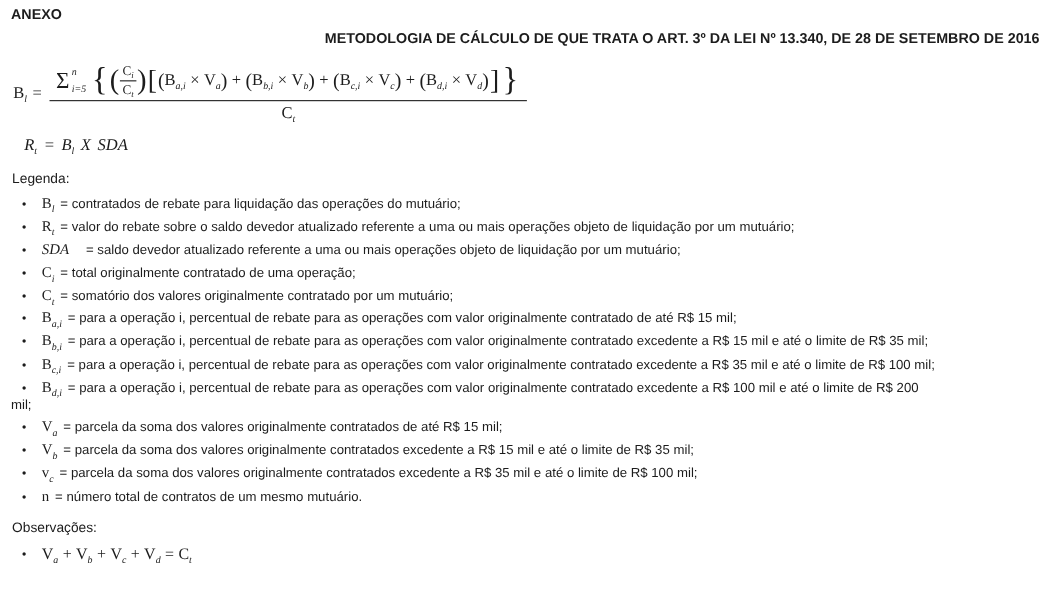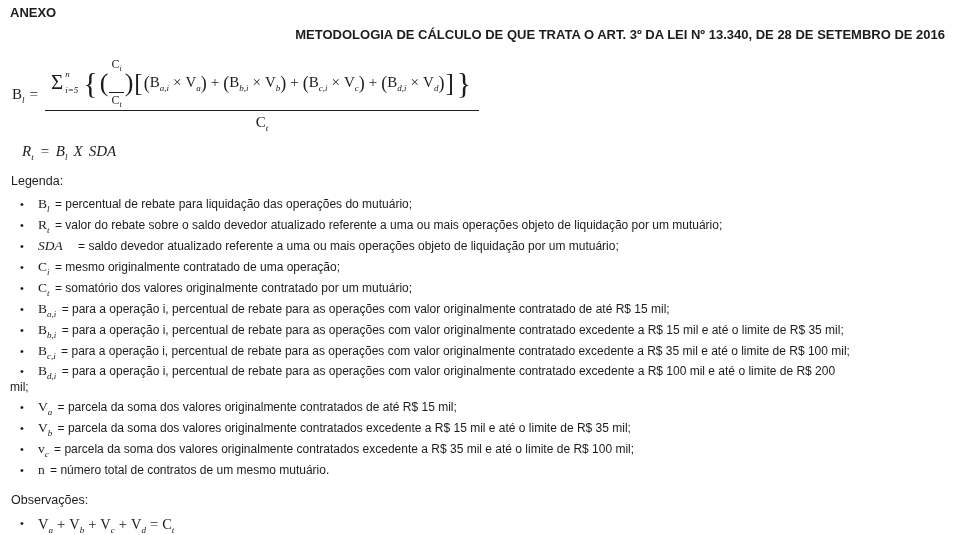--- a/index.html
+++ b/index.html
@@ -34,21 +34,21 @@
   .d-paren   { font-size: 26px; line-height: 26px; }
   .d-bracket { font-size: 25px; line-height: 25px; margin: 0 1px; }
   .d-small   { font-size: 18px; line-height: 18px; }
 
   .sum { display: inline-flex; align-items: center; margin-right: 3px; }
   .sum-sym { font-size: 21px; line-height: 1; }
   .sum-lims { display: inline-flex; flex-direction: column; justify-content: space-between;
               height: 25px; margin-left: 2px; font-size: 9px; font-style: italic; line-height: 1; }
 
   .ifrac { display: inline-flex; flex-direction: column; align-items: center;
-           font-size: 12px; line-height: 1.1; margin: 0 1px; gap: 20px; }
+           font-size: 12px; line-height: 1.1; margin: 0 1px; }
   .ifrac sub { font-size: 8px; top: 3px; }
   .ifnum { padding: 0 2px 1px; }
   .ifden { border-top: 1px solid #1c1c1c; padding: 1px 2px 0; }
 
   .formula-rt {
     font-family: "Liberation Serif", serif; font-style: italic;
     font-size: 15px; margin: 12px 0 0 12px;
     display: flex; gap: 6px; align-items: center;
   }
 
@@ -134,24 +134,24 @@
       <span class="tok">R<sub>t</sub></span>
       <span class="tok">=</span>
       <span class="tok">B<sub>l</sub></span>
       <span class="tok">X</span>
       <span class="tok">SDA</span>
     </div>
 
   <div class="section-label">Legenda:</div>
 
   <ul class="blist" id="legend-list">
-      <li><span class="bullet">•</span><span class="sym"><span class="tok">B<sub>l</sub></span></span> <span class="ltext">= percentual de rebate para liquidação das operações do mutuário;</span></li>
+      <li><span class="bullet">•</span><span class="sym"><span class="tok">B<sub>l</sub></span></span> <span class="ltext">= contratados de rebate para liquidação das operações do mutuário;</span></li>
       <li><span class="bullet">•</span><span class="sym"><span class="tok">R<sub>t</sub></span></span> <span class="ltext">= valor do rebate sobre o saldo devedor atualizado referente a uma ou mais operações objeto de liquidação por um mutuário;</span></li>
       <li><span class="bullet">•</span><span class="sym sym-italic wide-gap"><span class="tok">SDA</span></span> <span class="ltext">= saldo devedor atualizado referente a uma ou mais operações objeto de liquidação por um mutuário;</span></li>
-      <li><span class="bullet">•</span><span class="sym"><span class="tok">C<sub>i</sub></span></span> <span class="ltext">= mesmo originalmente contratado de uma operação;</span></li>
+      <li><span class="bullet">•</span><span class="sym"><span class="tok">C<sub>i</sub></span></span> <span class="ltext">= total originalmente contratado de uma operação;</span></li>
       <li><span class="bullet">•</span><span class="sym"><span class="tok">C<sub>t</sub></span></span> <span class="ltext">= somatório dos valores originalmente contratado por um mutuário;</span></li>
       <li><span class="bullet">•</span><span class="sym"><span class="tok">B<sub>a,i</sub></span></span> <span class="ltext">= para a operação i, percentual de rebate para as operações com valor originalmente contratado de até R$ 15 mil;</span></li>
       <li><span class="bullet">•</span><span class="sym"><span class="tok">B<sub>b,i</sub></span></span> <span class="ltext">= para a operação i, percentual de rebate para as operações com valor originalmente contratado excedente a R$ 15 mil e até o limite de R$ 35 mil;</span></li>
       <li><span class="bullet">•</span><span class="sym"><span class="tok">B<sub>c,i</sub></span></span> <span class="ltext">= para a operação i, percentual de rebate para as operações com valor originalmente contratado excedente a R$ 35 mil e até o limite de R$ 100 mil;</span></li>
       <li><span class="bullet">•</span><span class="sym"><span class="tok">B<sub>d,i</sub></span></span> <span class="ltext">= para a operação i, percentual de rebate para as operações com valor originalmente contratado excedente a R$ 100 mil e até o limite de R$ 200</span><span class="lwrap">mil;</span></li>
       <li><span class="bullet">•</span><span class="sym"><span class="tok">V<sub>a</sub></span></span> <span class="ltext">= parcela da soma dos valores originalmente contratados de até R$ 15 mil;</span></li>
       <li><span class="bullet">•</span><span class="sym"><span class="tok">V<sub>b</sub></span></span> <span class="ltext">= parcela da soma dos valores originalmente contratados excedente a R$ 15 mil e até o limite de R$ 35 mil;</span></li>
       <li><span class="bullet">•</span><span class="sym"><span class="tok">v<sub>c</sub></span></span> <span class="ltext">= parcela da soma dos valores originalmente contratados excedente a R$ 35 mil e até o limite de R$ 100 mil;</span></li>
       <li><span class="bullet">•</span><span class="sym"><span class="tok">n</span></span> <span class="ltext">= número total de contratos de um mesmo mutuário.</span></li>
     </ul>

